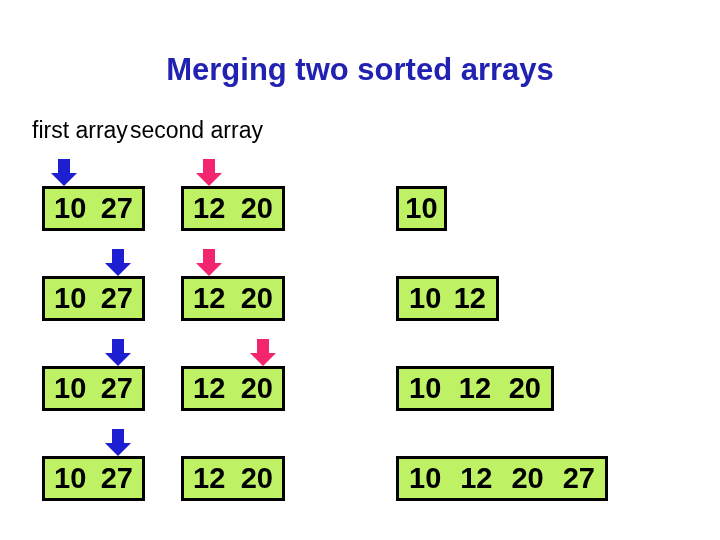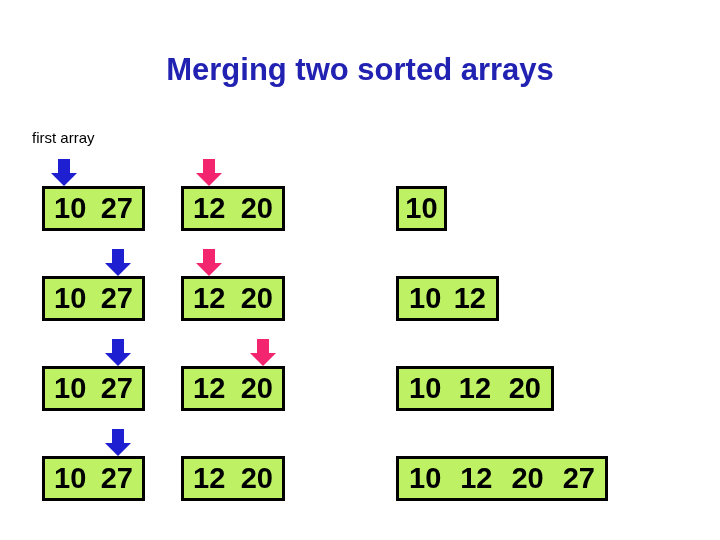--- a/index.html
+++ b/index.html
@@ -15,24 +15,23 @@
     top:52px;left:0;width:720px;
     margin:0;
     text-align:center;
     font-size:31px;
     font-weight:bold;
     color:#2222b2;
   }
   .hdr{
     position:absolute;
     top:117px;
-    font-size:15px;
+    font-size:23px;
     color:#000;
     white-space:nowrap;
-    margin-top:12px;
   }
   .hdr-first{left:32px;}
   .hdr-second{left:130px;}
   .hdr-result{left:285px;}
 
   .row{position:absolute;left:0;width:720px;height:75px;}
   .row-0{top:159px;}
   .row-1{top:249px;}
   .row-2{top:339px;}
   .row-3{top:429px;}
@@ -69,20 +68,21 @@
   .num{display:inline-block;}
 </style>
 </head>
 <body>
 
 <div class="slide">
 
   <h1 class="title">Merging two sorted arrays</h1>
 
   <span class="hdr hdr-first">first array</span>
+  <span class="hdr hdr-second">second array</span>
 
   <div class="row row-0">
     <div class="arrow a-first-0">
       <svg width="26" height="27" viewBox="0 0 26 27">
           <polygon points="7,0 19,0 19,14 26,14 13,27 0,14 7,14" fill="#1f1fd2"></polygon>
         </svg>
     </div>
     <div class="box first-box">
       <span class="num">10</span>
       <span class="num">27</span>

